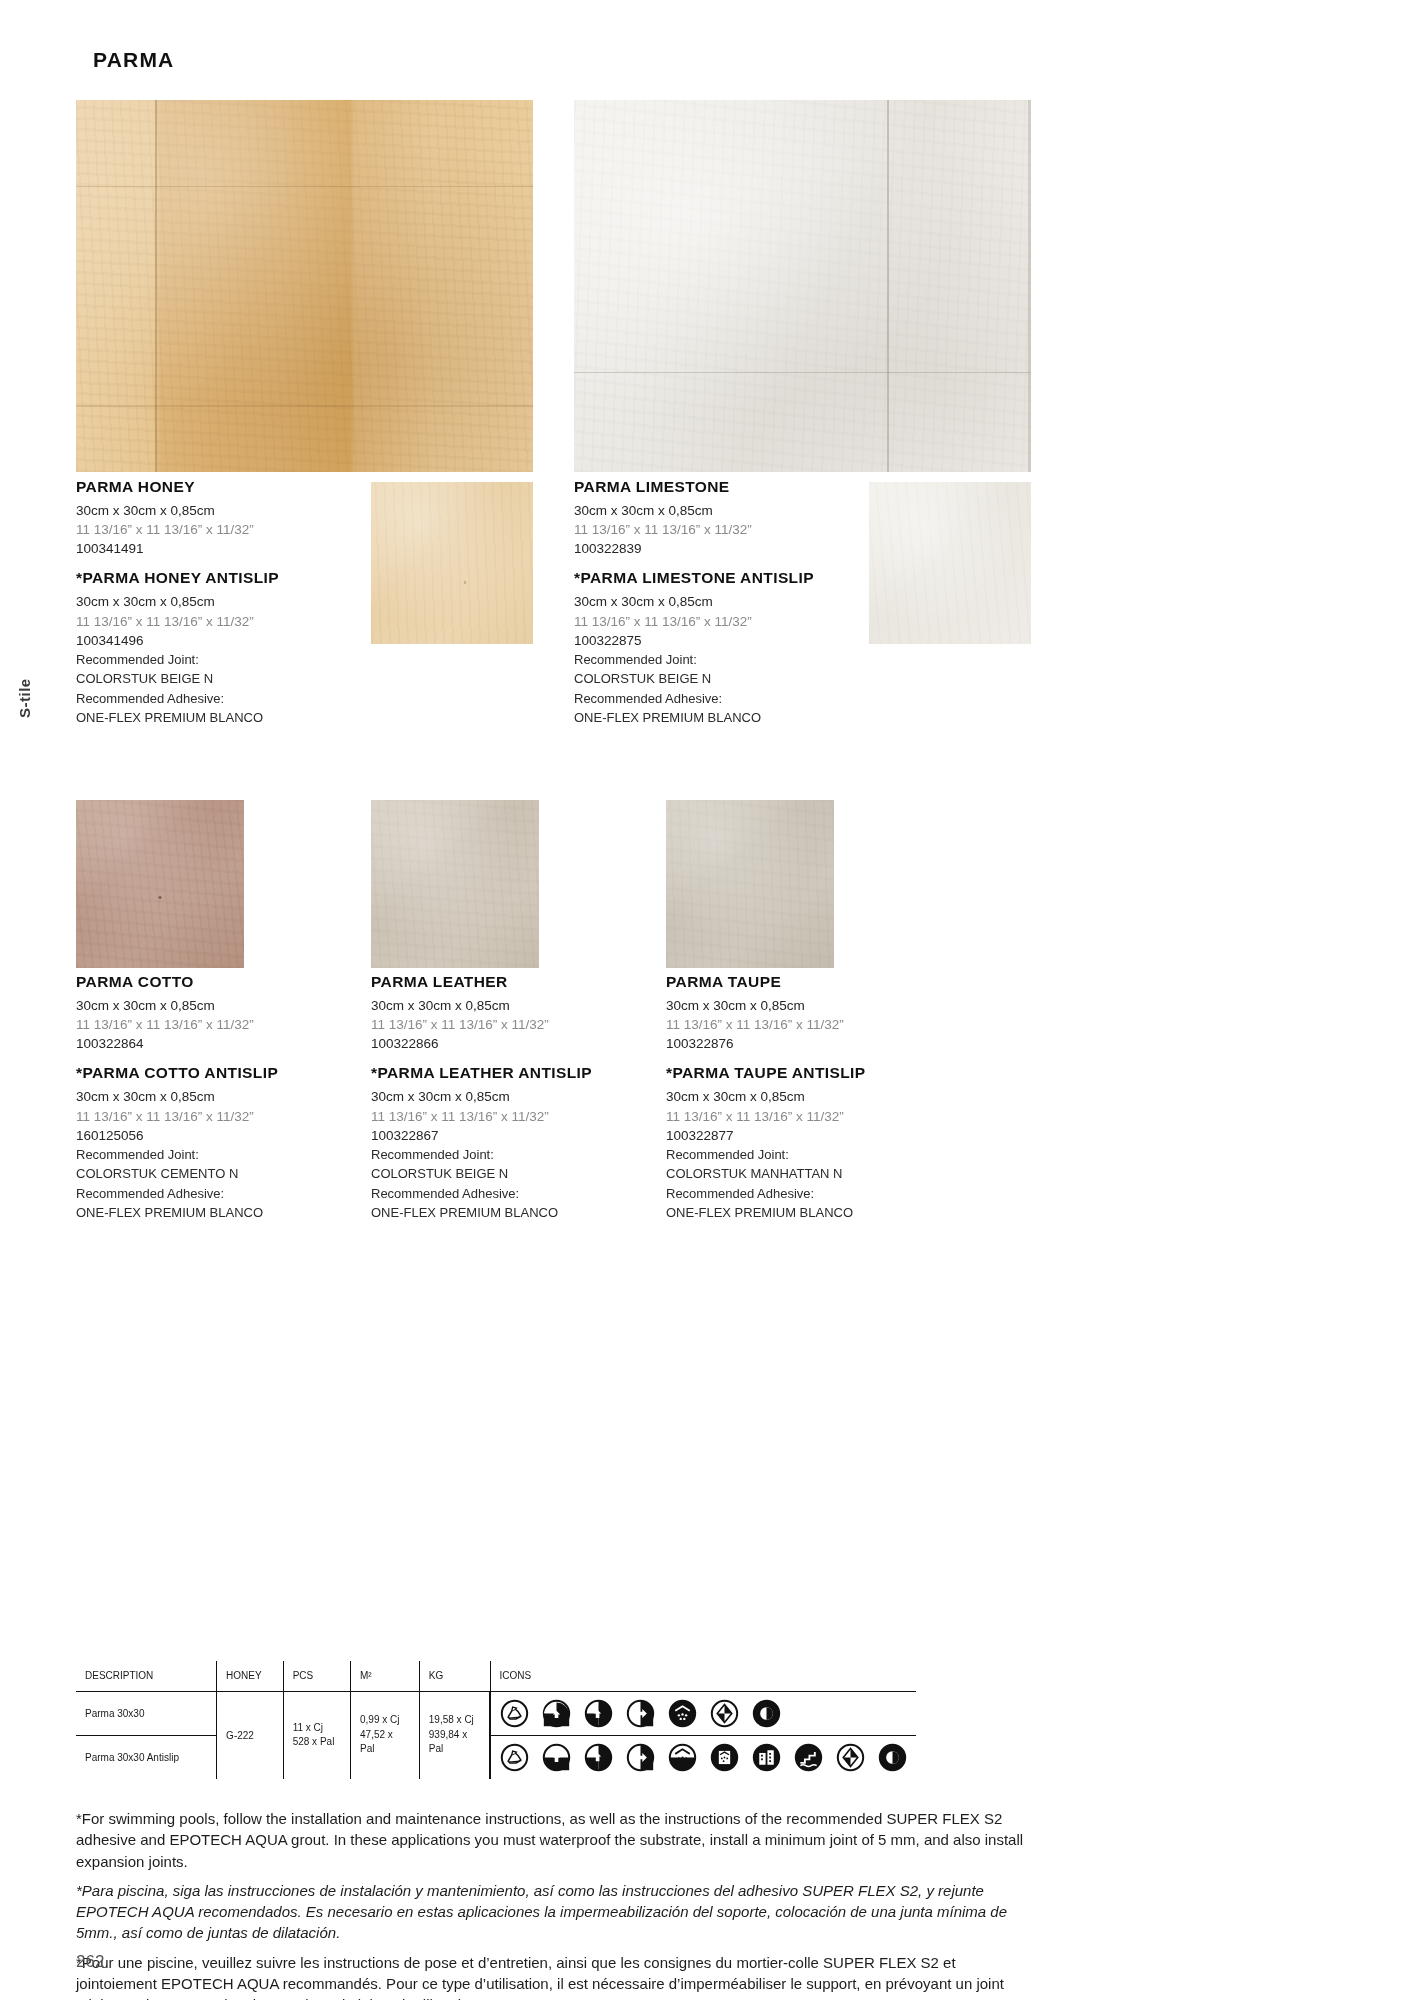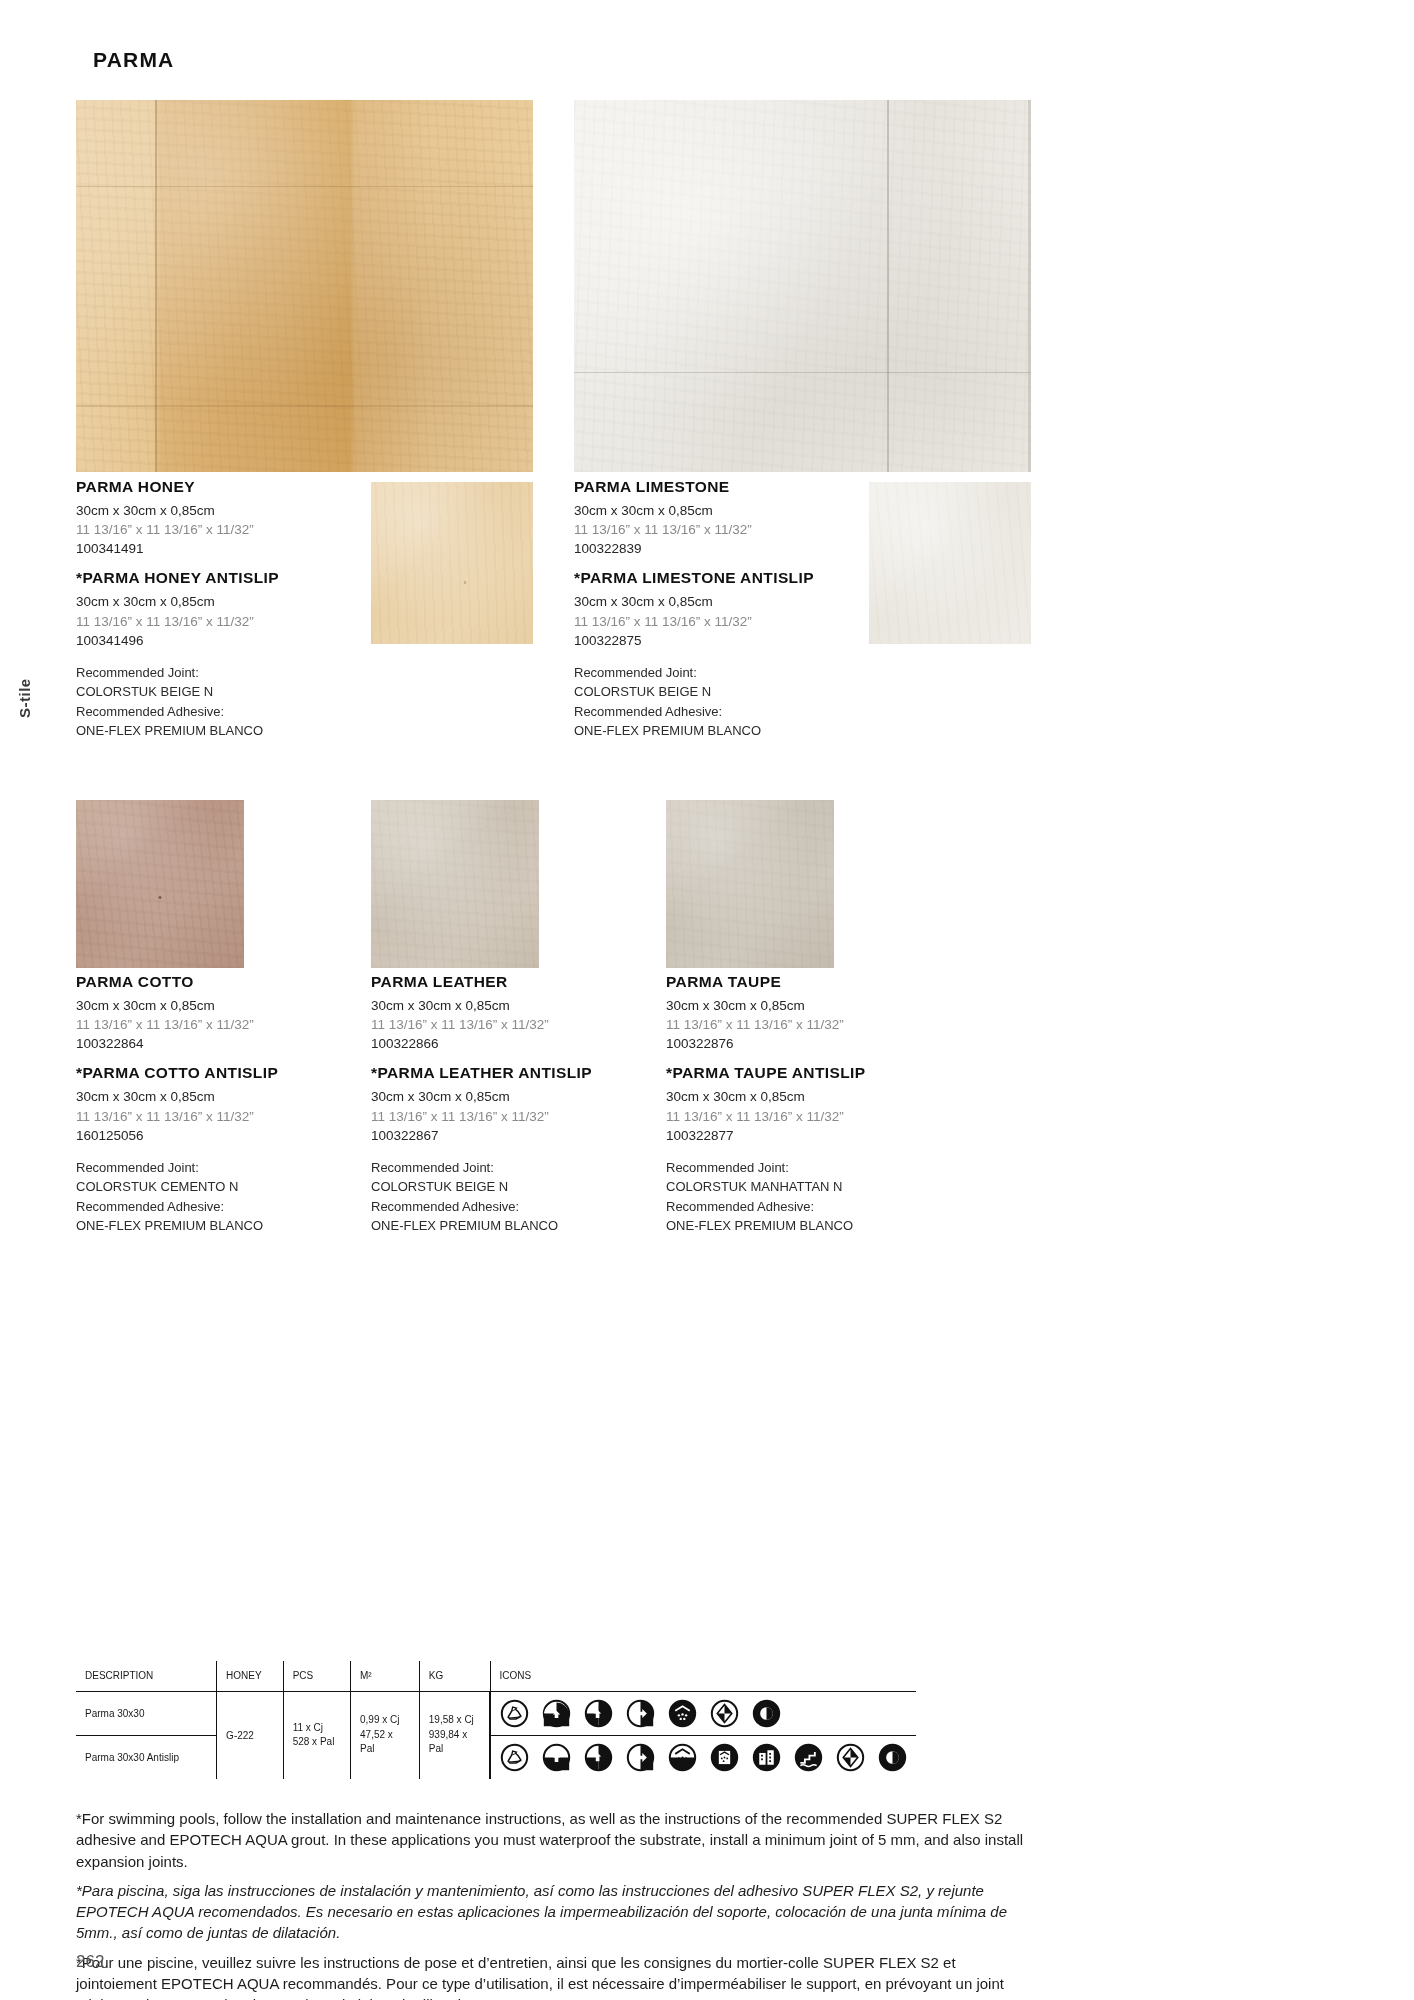--- a/index.html
+++ b/index.html
@@ -140,21 +140,21 @@
   
   .prod { position: absolute; width: 300px; }
   .prod .name {
     font-size: 15.5px; font-weight: bold; letter-spacing: .4px;
     color: #111; margin-bottom: 5px;
   }
   .prod .name.second { margin-top: 11px; }
   .prod .spec { font-size: 13.5px; color: #262626; line-height: 1.42; }
   .prod .spec.inch { color: #8a8a8a; }
   .prod .spec.code { color: #262626; }
-  .prod .rec { margin-top: 13px; font-size: 13px; line-height: 1.5; color: #2b2b2b; }
+  .prod .rec { font-size: 13px; line-height: 1.5; color: #2b2b2b; }
 
   .p-honey     { left: 76px;  top: 478px; }
   .p-limestone { left: 574px; top: 478px; }
   .p-cotto     { left: 76px;  top: 973px; }
   .p-leather   { left: 371px; top: 973px; }
   .p-taupe     { left: 666px; top: 973px; }
 
   
   .table-wrap {
     position: absolute; left: 76px; top: 1661px; width: 840px;

